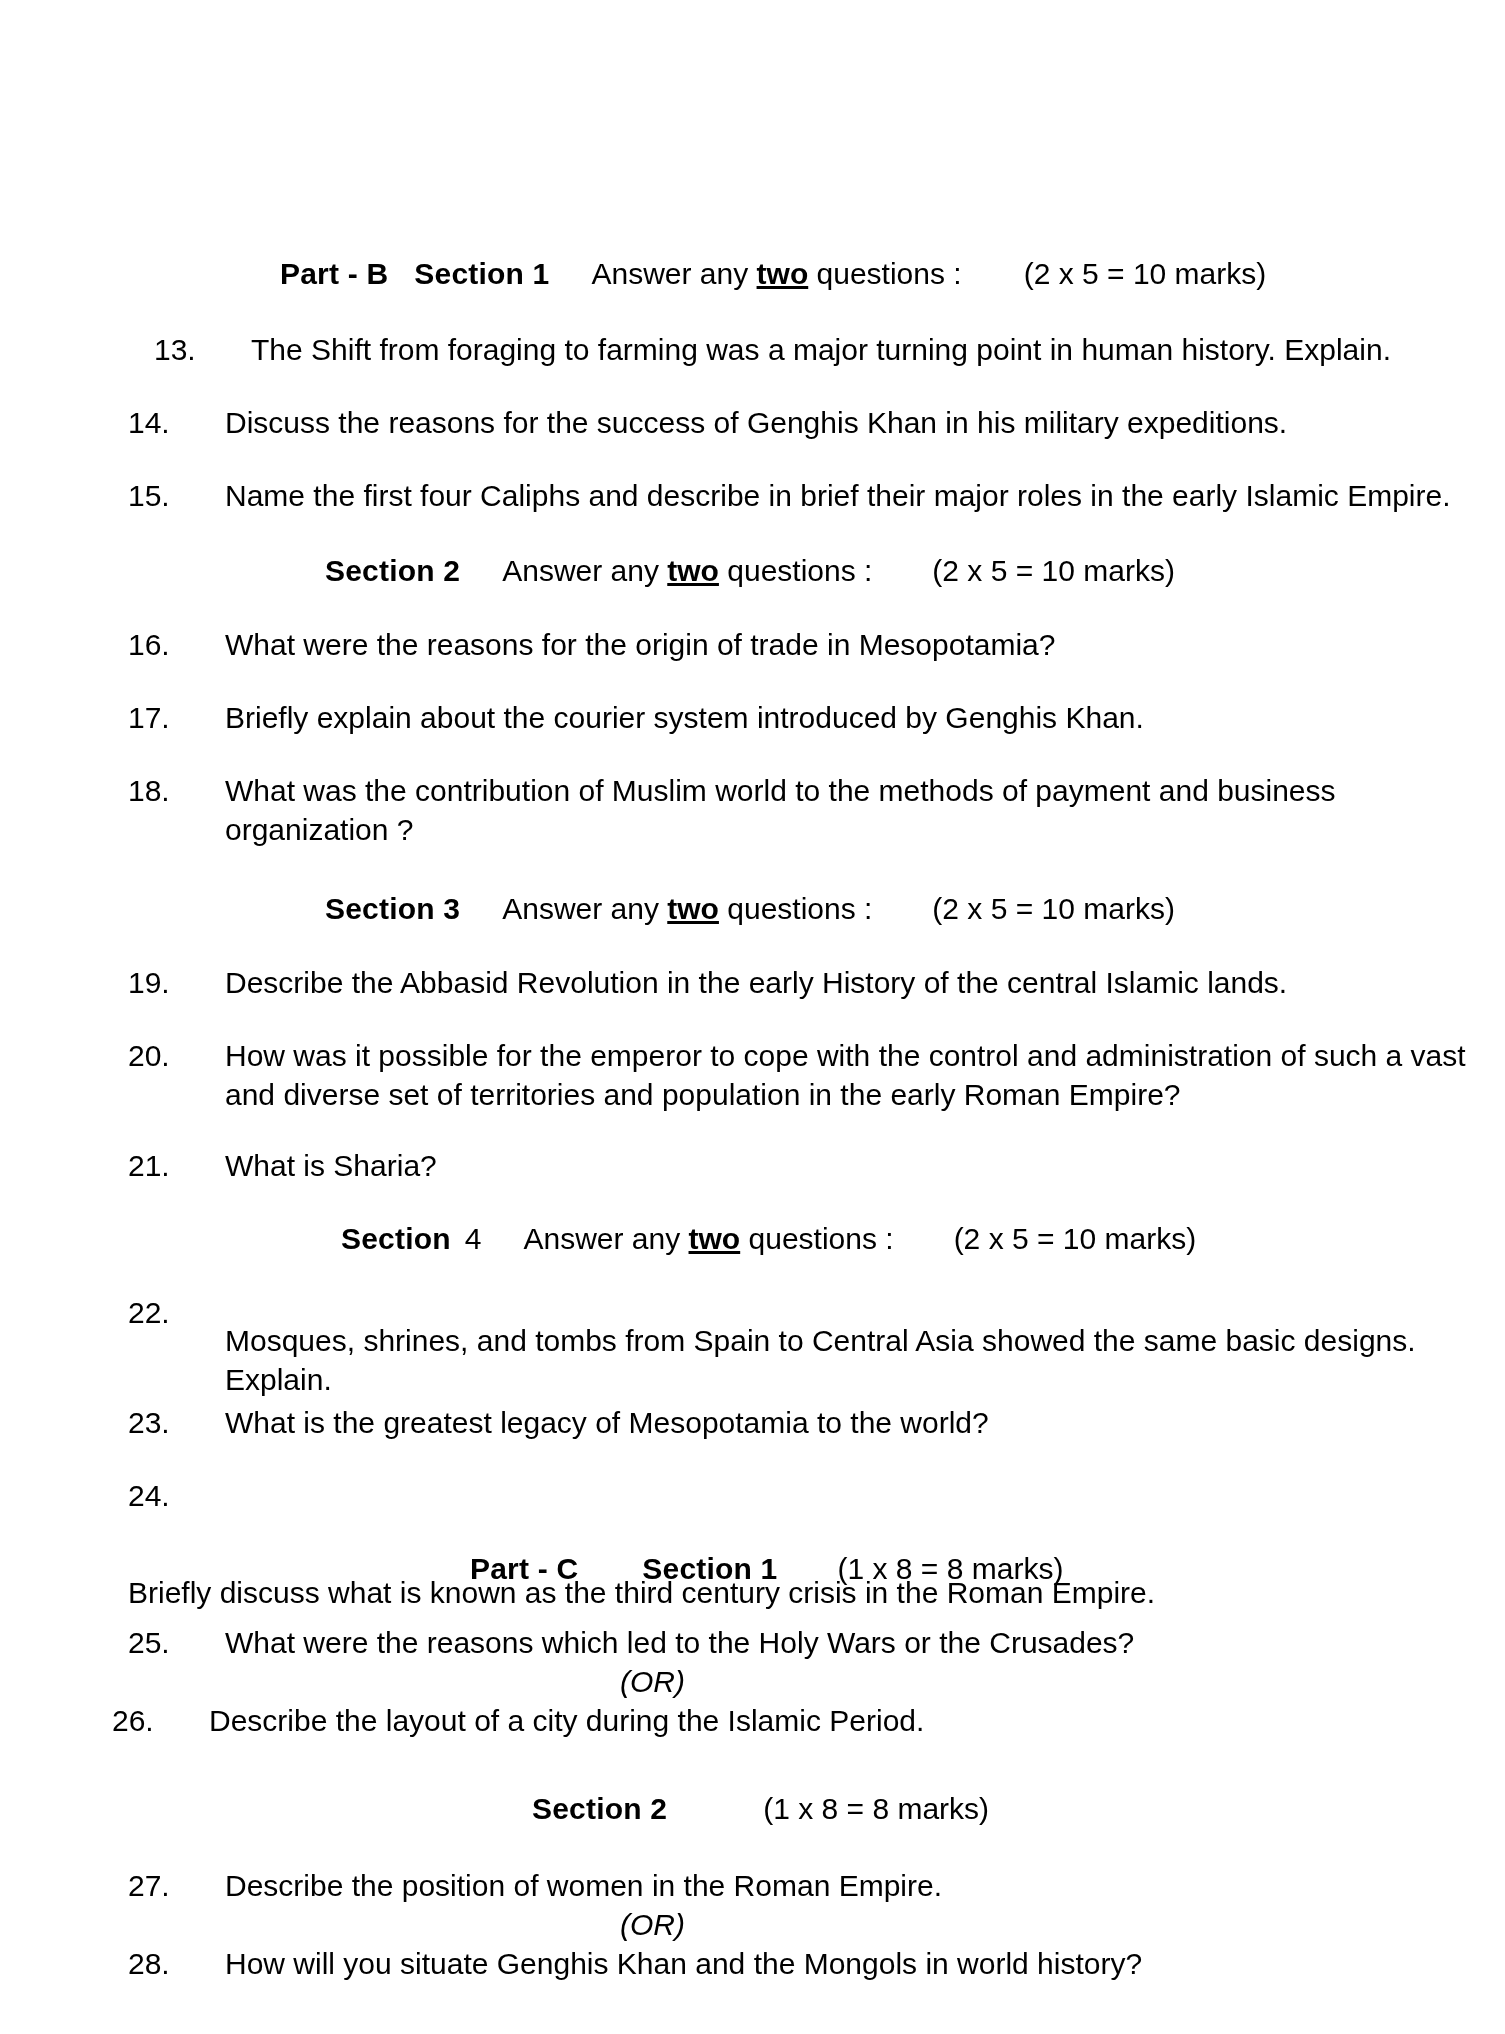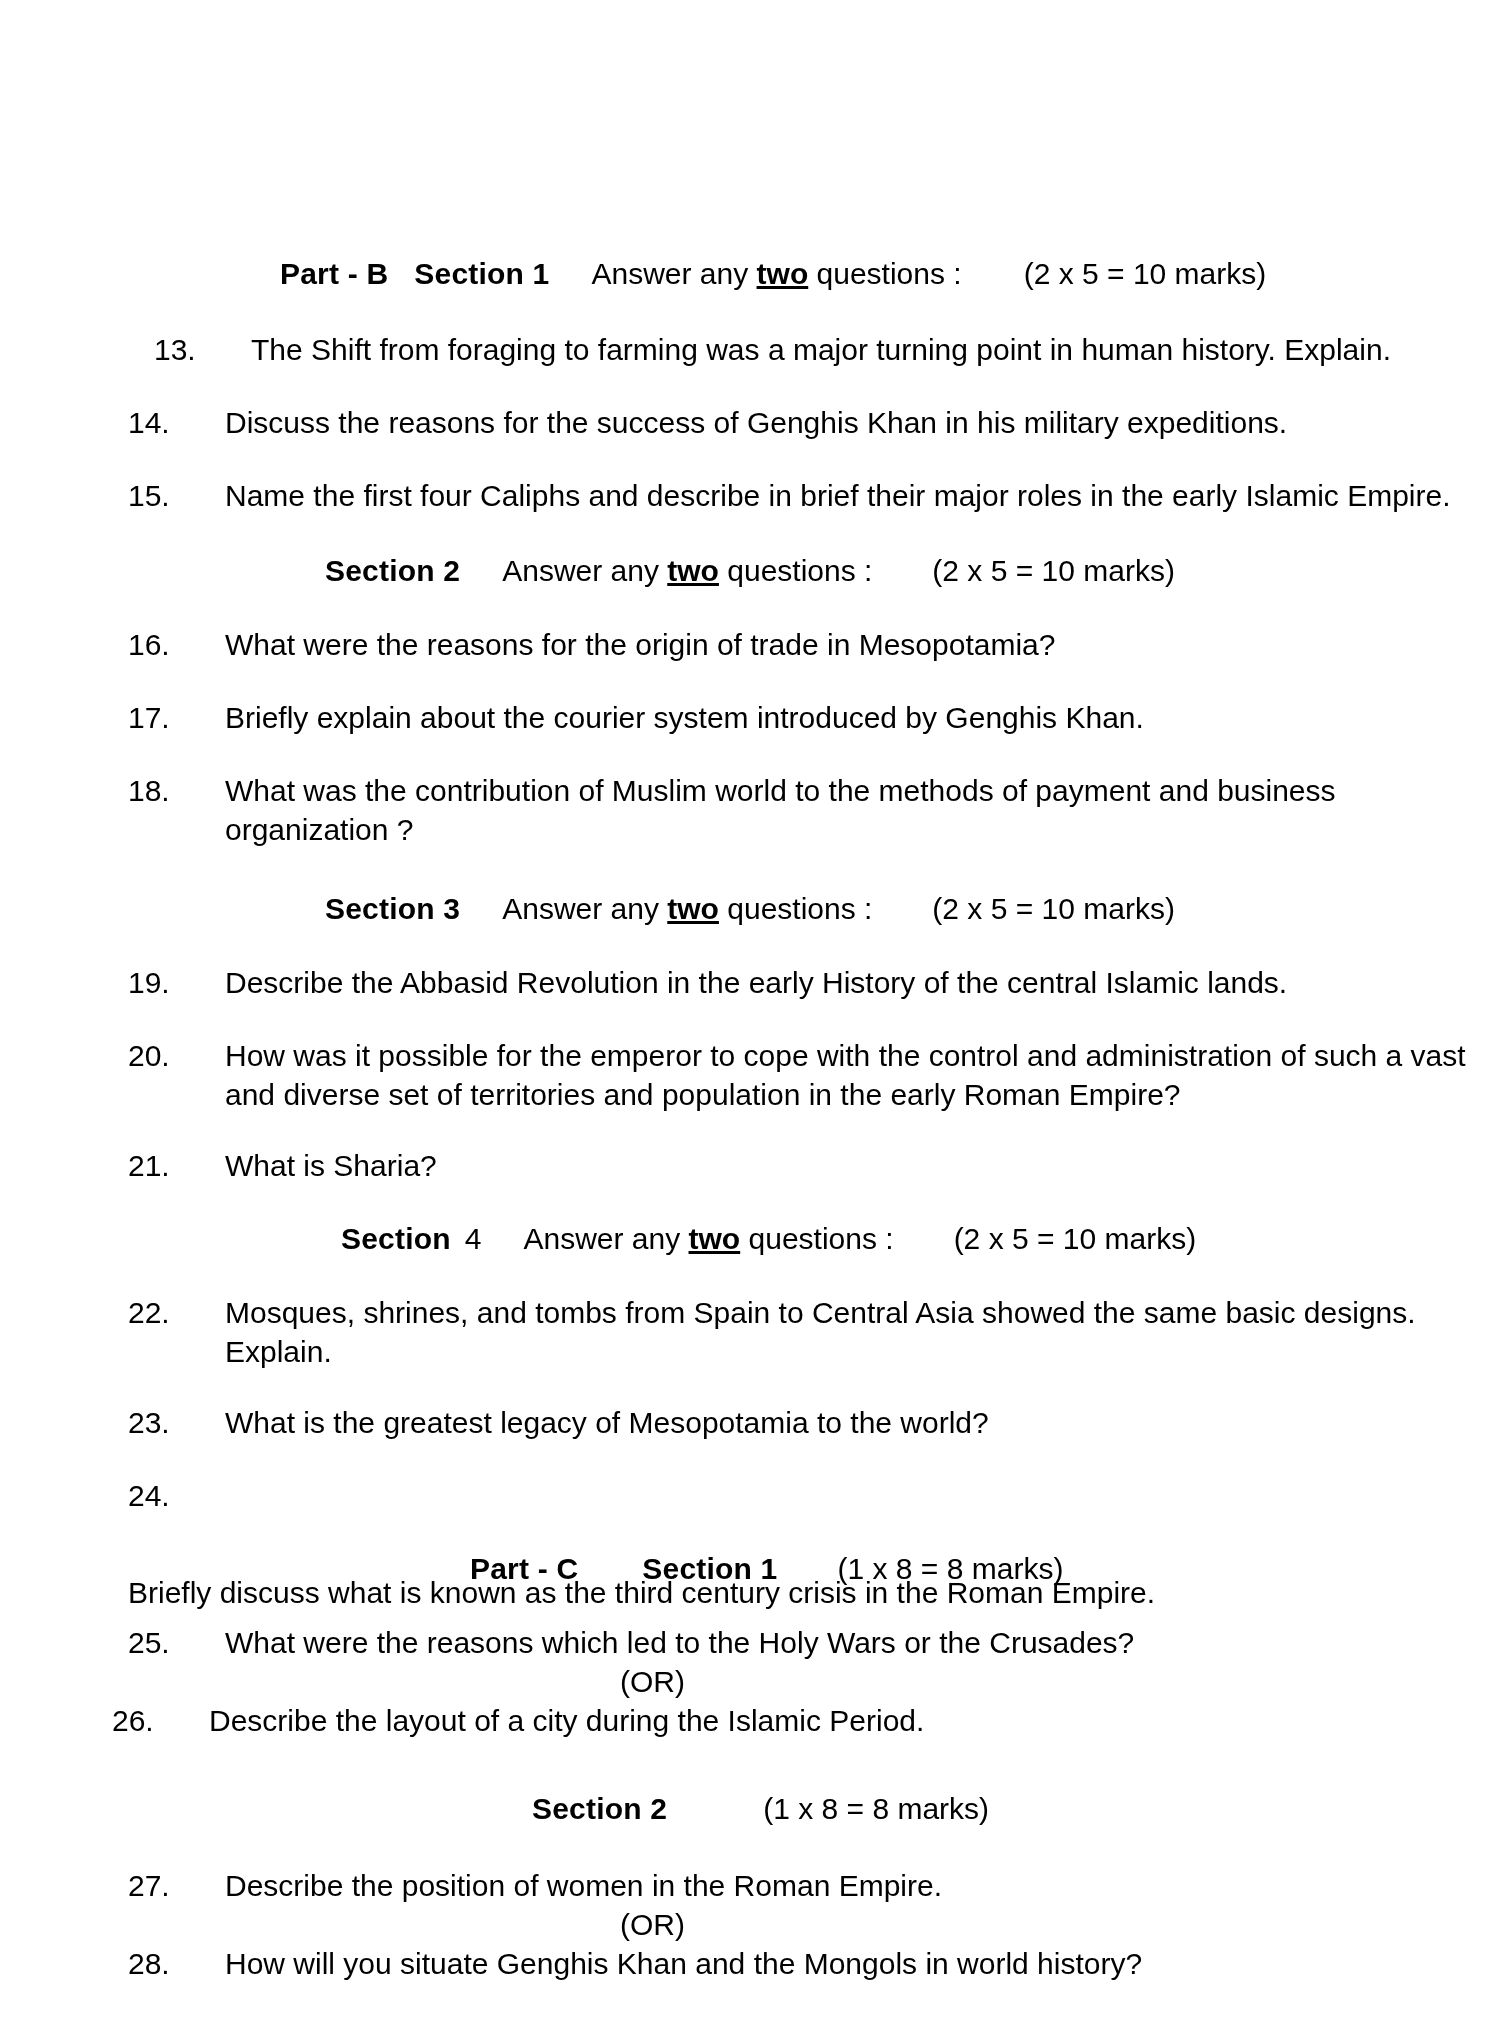--- a/index.html
+++ b/index.html
@@ -71,20 +71,21 @@
     text-align: left;
   }
   .q-text {
     flex: 1 1 auto;
     padding-right: 40px;
   }
 
   .or-row {
     font-size: 30px;
     line-height: 1.30;
+    font-style: italic;
   }
 
   
   .blk { position: absolute; }
 </style>
 </head>
 <body>
 
 <div class="page">
   <div class="doc-body">
@@ -165,21 +166,21 @@
       <span style="width:14px"></span>
       <span class="section-num-light">4</span>
       <span style="width:42px"></span>
       <span class="answer-text"><span>Answer any </span><span class="emph">two</span><span> questions :</span></span>
       <span style="width:60px"></span>
       <span class="marks-text">(2 x 5 = 10 marks)</span>
     </div>
 
     <div class="blk q-row" style="left:128px; top:1293px; width:1340px;">
       <span class="q-num">22.</span>
-      <span class="q-text" style="padding-right:0;">Mosques, shrines, and tombs from Spain to Central Asia showed the same basic designs. Explain.</span>
+      <span class="q-text" style="padding-right:0;margin-top:28px;">Mosques, shrines, and tombs from Spain to Central Asia showed the same basic designs. Explain.</span>
     </div>
 
     <div class="blk q-row" style="left:128px; top:1403px; width:1360px;">
       <span class="q-num">23.</span>
       <span class="q-text">What is the greatest legacy of Mesopotamia to the world?</span>
     </div>
 
     <div class="blk q-row" style="left:128px; top:1476px; width:1360px;flex-direction:column;">
       <span class="q-num">24.</span>
       <span class="q-text">Briefly discuss what is known as the third century crisis in the Roman Empire.</span>

